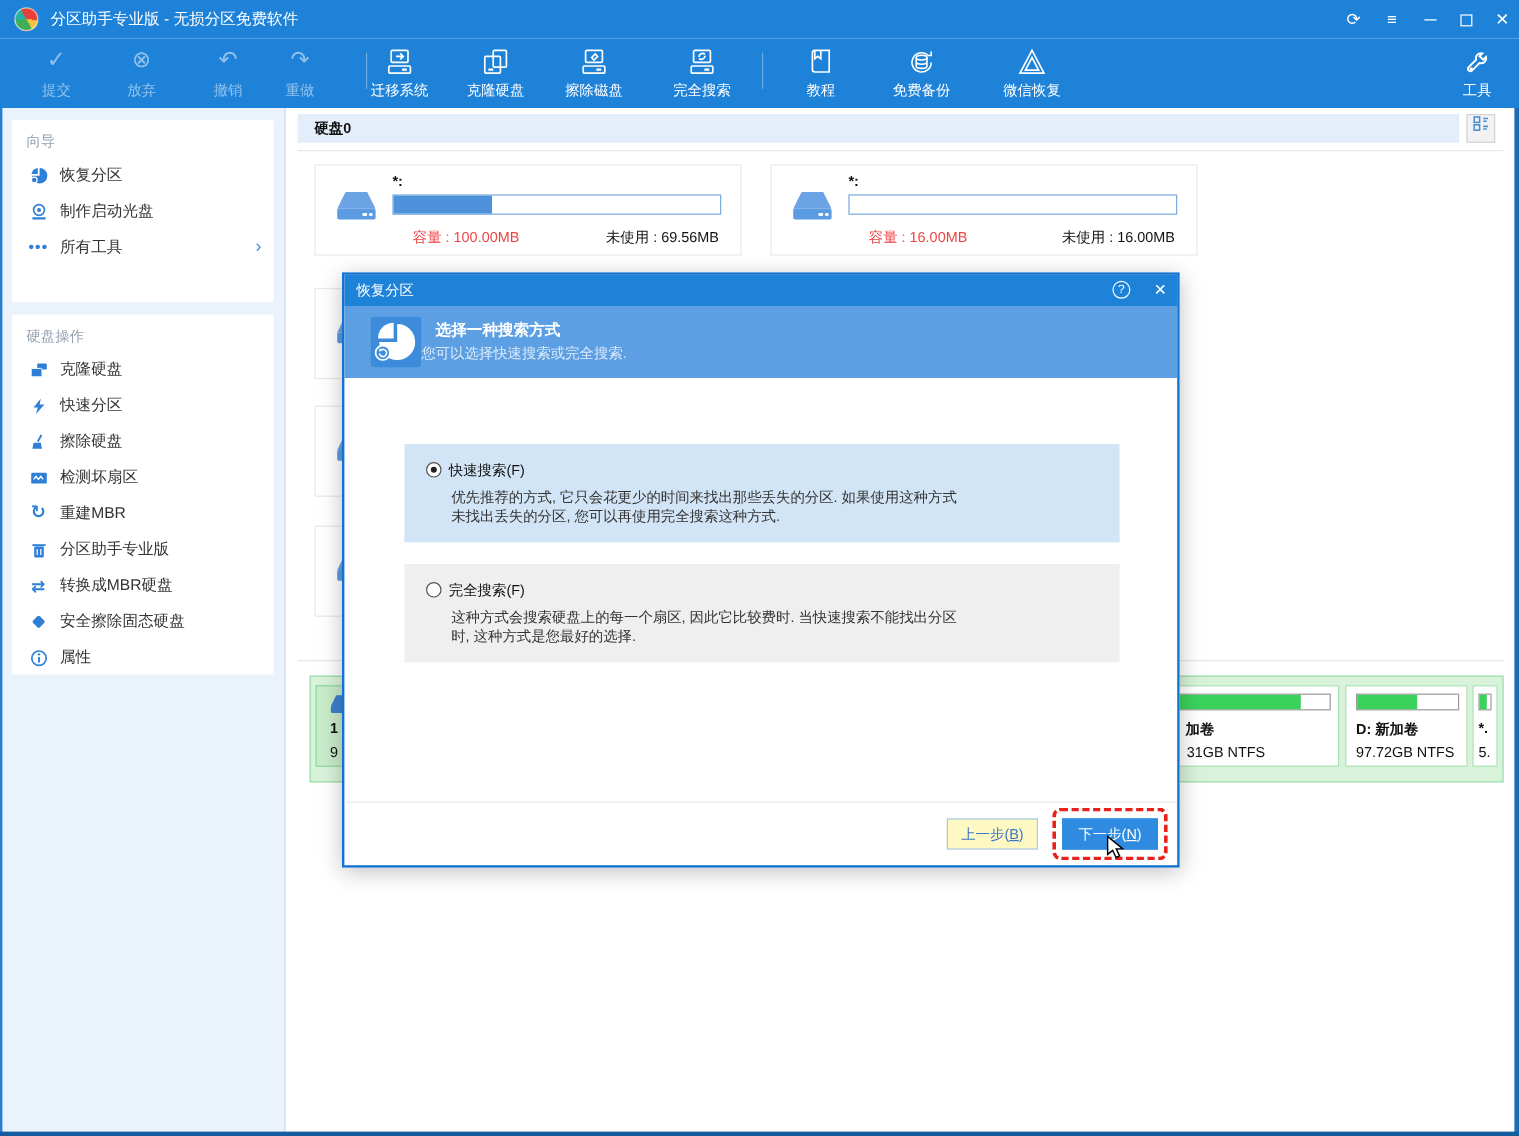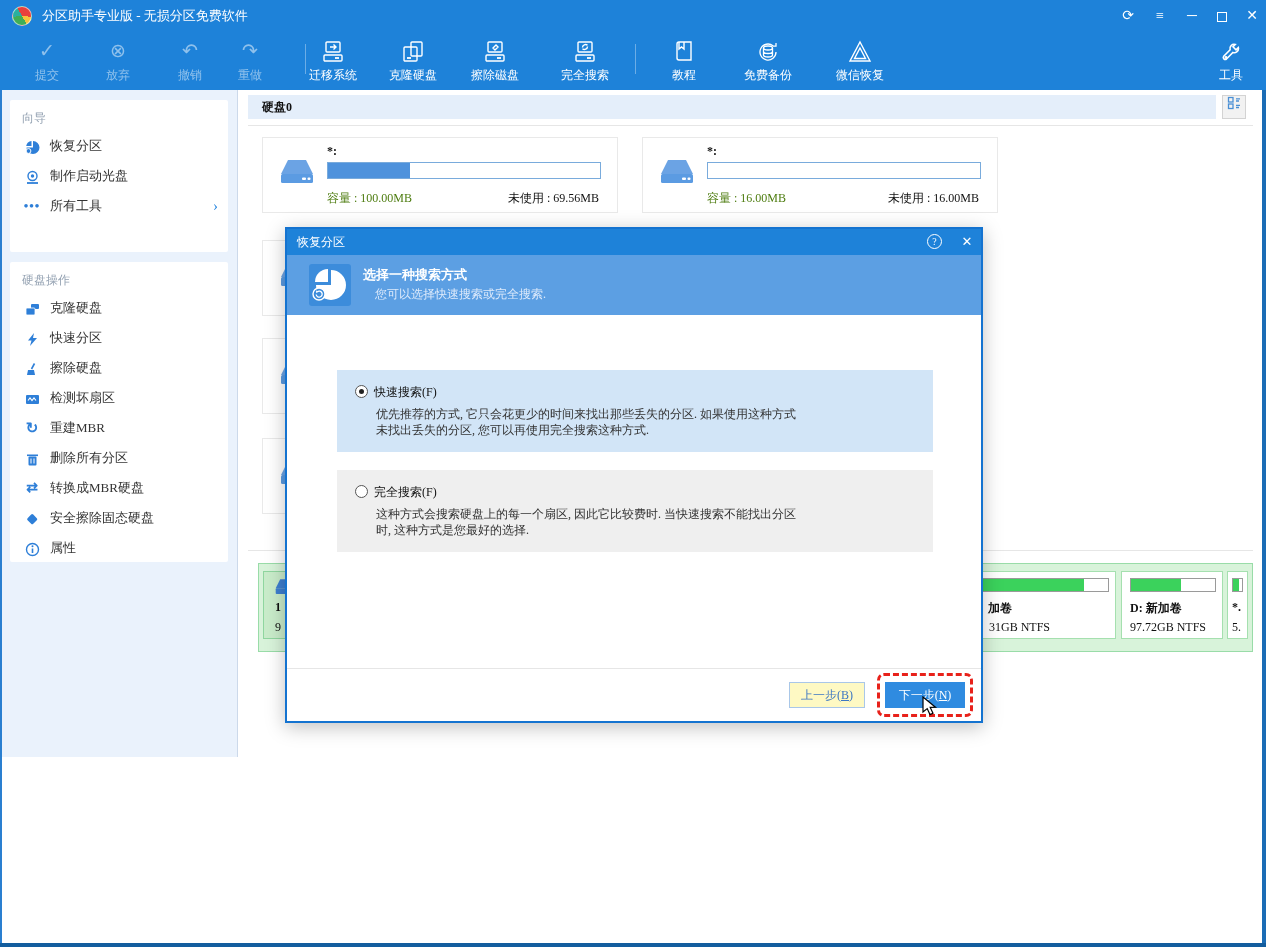--- a/index.html
+++ b/index.html
@@ -1,78 +1,78 @@
 <!DOCTYPE html>
 <html><head>
 <meta charset="utf-8">
 <style>
   * { margin:0; padding:0; box-sizing:border-box; }
   html,body { width:1266px; height:947px; overflow:hidden; }
   body { font-family:"Liberation Sans","DejaVu Sans",sans-serif; font-size:12px; color:#222; background:#fff; }
   .abs { position:absolute; }
-  #app { position:relative; width:1266px; height:947px; background:#fff;font-family:Liberation Serif, serif; }
+  #app { position:relative; width:1266px; height:947px; background:#fff; }
 
   
   .titlebar { left:0; top:0; width:1266px; height:32px; background:#1e82d9; color:#fff; }
   .titlebar .logo { left:12px; top:6px; width:20px; height:20px; border-radius:50%;
       background:conic-gradient(#e8413c 0 95deg,#f5c33b 95deg 150deg,#3fae57 150deg 265deg,#2bb0a0 265deg 330deg,#e8413c 330deg); 
       border:1px solid rgba(255,255,255,.6); }
   .titlebar .title { left:42px; top:0; line-height:32px; font-size:13px; }
   .winbtn { top:0; width:28px; height:32px; text-align:center; line-height:32px; font-size:14px; color:#fff; cursor:default; }
   .maxglyph { display:inline-block; width:10px; height:10px; border:1.5px solid #fff; vertical-align:middle; }
 
   .toolbar { left:0; top:32px; width:1266px; height:58px; background:#1e82d9; }
   .titem { top:4px; width:70px; height:52px; text-align:center; color:#fff; }
   .titem .ticon { height:30px; line-height:30px; font-size:19px; }
   .titem .ticon svg { margin-top:3px; }
   .titem .tlabel { font-size:12px; margin-top:1px; }
   .titem.disabled { color:rgba(255,255,255,.5); }
   .tsep { top:44px; width:1px; height:30px; background:rgba(255,255,255,.35); }
 
   
-  .sidebar { left:0; top:90px; width:238px; height:667px; background:#eaf2fc; border-right:1px solid #ccd9ea;padding-left:28px; }
+  .sidebar { left:0; top:90px; width:238px; height:853px; background:#eaf2fc; border-right:1px solid #ccd9ea;padding-left:28px; }
   .sidecard { position:absolute; left:10px; width:218px; background:#fff; border-radius:2px; }
   .sidecard .sctitle { padding:10px 0 4px 12px; color:#94a2b2; font-size:12px; }
   .sideitem { position:relative; height:30px; line-height:30px; padding-left:40px; font-size:13px; color:#333; cursor:default; }
   .sideitem .sicon { position:absolute; left:12px; top:0; width:20px; height:30px; line-height:30px; text-align:center; color:#2e7fd8; font-size:13px; }
   .sideitem .sicon svg { vertical-align:middle; }
   .sideitem .chev { position:absolute; right:10px; top:0; color:#2e8ae0; font-size:15px; }
 
   
   .main { left:239px; top:90px; width:1023px; height:853px; background:#fff; }
   .diskheader { left:248px; top:95px; width:968px; height:24px; background:#e4eefa; line-height:24px; padding-left:14px; font-weight:bold; color:#111; }
   .viewbtn { left:1222px; top:95px; width:24px; height:24px; background:#f2f2f2; border:1px solid #d3d3d3; text-align:center; }
   .hrule { height:1px; background:#e6e6e6; }
 
   .pcard { position:absolute; width:356px; height:76px; background:#fff; border:1px solid #e9e9e9; }
   .pcard .dicon { position:absolute; left:16px; top:20px; }
   .pcard .plabel { position:absolute; left:64px; top:6px; font-weight:bold; color:#111; }
   .pcard .pbar { position:absolute; left:64px; top:24px; width:274px; height:17px; border:1px solid #79abdc; background:#fff; }
   .pcard .pfill { height:100%; background:#4e92dc; }
-  .pcard .pcap { position:absolute; left:64px; top:52px; color:#4d7c0f; }
+  .pcard .pcap { position:absolute; left:81px; top:52px; color:#ef4444; }
   .pcard .punused { position:absolute; right:18px; top:52px; color:#111; }
 
   
   .greenrow { left:258px; top:563px; width:995px; height:89px; background:#d8f3da; border:1px solid #99dca8; }
   .gblock { position:absolute; top:7px; height:68px; background:#fff; border:1px solid #a5e0af; }
   .gblock.sel { background:#c9ecca; border-color:#8fd69f; }
   .gbar { position:absolute; left:8px; top:6px; height:14px; border:1px solid #9a9a9a; background:#fff; }
   .gfill { height:100%; background:#3bd25c; }
   .glabel { position:absolute; top:28px; font-weight:bold; color:#111; }
   .gsize { position:absolute; top:48px; color:#111; }
 
   
   .dialog { left:285px; top:227px; width:698px; height:496px; background:#fff; border:2px solid #1473d0; z-index:20; box-shadow:0 4px 18px rgba(0,0,0,.25); }
   .dtitlebar { left:0; top:0; width:694px; height:26px; background:#1e82d9; color:#fff; line-height:26px; padding-left:10px; }
   .dhelp { left:640px; top:5px; width:15px; height:15px; border:1.2px solid #fff; border-radius:50%; color:#fff; font-size:10px; line-height:13px; text-align:center; }
   .dclose { left:668px; top:0; width:24px; height:26px; color:#fff; text-align:center; line-height:26px; font-size:13px; }
   .dbanner { left:0; top:26px; width:694px; height:60px; background:#5c9fe3; }
   .dbtile { left:22px; top:9px; width:42px; height:42px; background:#3c8cdb; border-radius:3px; }
   .dbtitle { left:76px; top:11px; color:#fff; font-weight:bold; font-size:13px; }
-  .dbsub { left:88px; top:31px; color:#ddeafb; font-size:12px; }
+  .dbsub { left:64px; top:31px; color:#ddeafb; font-size:12px; }
   .optbox { left:50px; width:596px; height:82px; }
   .optbox.fast { top:141px; background:#d2e5f7; }
   .optbox.full { top:241px; background:#efefef; }
   .radio { position:absolute; left:18px; top:15px; width:13px; height:13px; border:1px solid #555; border-radius:50%; background:#fff; }
   .radio.on::after { content:""; position:absolute; left:3px; top:3px; width:5px; height:5px; border-radius:50%; background:#222; }
   .optlabel { position:absolute; left:37px; top:14px; color:#111; }
   .optdesc1 { position:absolute; left:39px; top:36px; color:#333; }
   .optdesc2 { position:absolute; left:39px; top:52px; color:#333; }
   .dsep { left:0; top:439px; width:694px; height:1px; background:#e6e6e6; }
   .btn-back { left:502px; top:453px; width:76px; height:26px; background:#fef9c3; border:1px solid #a9c7e8; color:#3c77c3; text-align:center; line-height:24px; }
@@ -265,21 +265,21 @@
       <div class="sideitem">
         <span class="sicon" style="font-size:15px; font-weight:bold;">↻</span>
         <span>重建MBR</span>
       </div>
       <div class="sideitem">
         <span class="sicon"><svg width="15" height="15" viewBox="0 0 15 15">
               <rect x="3.5" y="4.5" width="8" height="9" rx="1" fill="#2e7fd8"></rect>
               <rect x="2" y="2.5" width="11" height="1.6" fill="#2e7fd8"></rect>
               <path d="M6 6.5v5M9 6.5v5" stroke="#fff"></path>
             </svg></span>
-        <span>删除所有分区</span>
+        <span>分区助手专业版</span>
       </div>
       <div class="sideitem">
         <span class="sicon" style="font-size:14px; font-weight:bold;">⇄</span>
         <span>转换成MBR硬盘</span>
       </div>
       <div class="sideitem">
         <span class="sicon"><svg width="15" height="15" viewBox="0 0 15 15">
               <rect x="3.2" y="3.2" width="8" height="8" rx="1.5" fill="#2e7fd8" transform="rotate(45 7.2 7.2)"></rect>
             </svg></span>
         <span>安全擦除固态硬盘</span>

